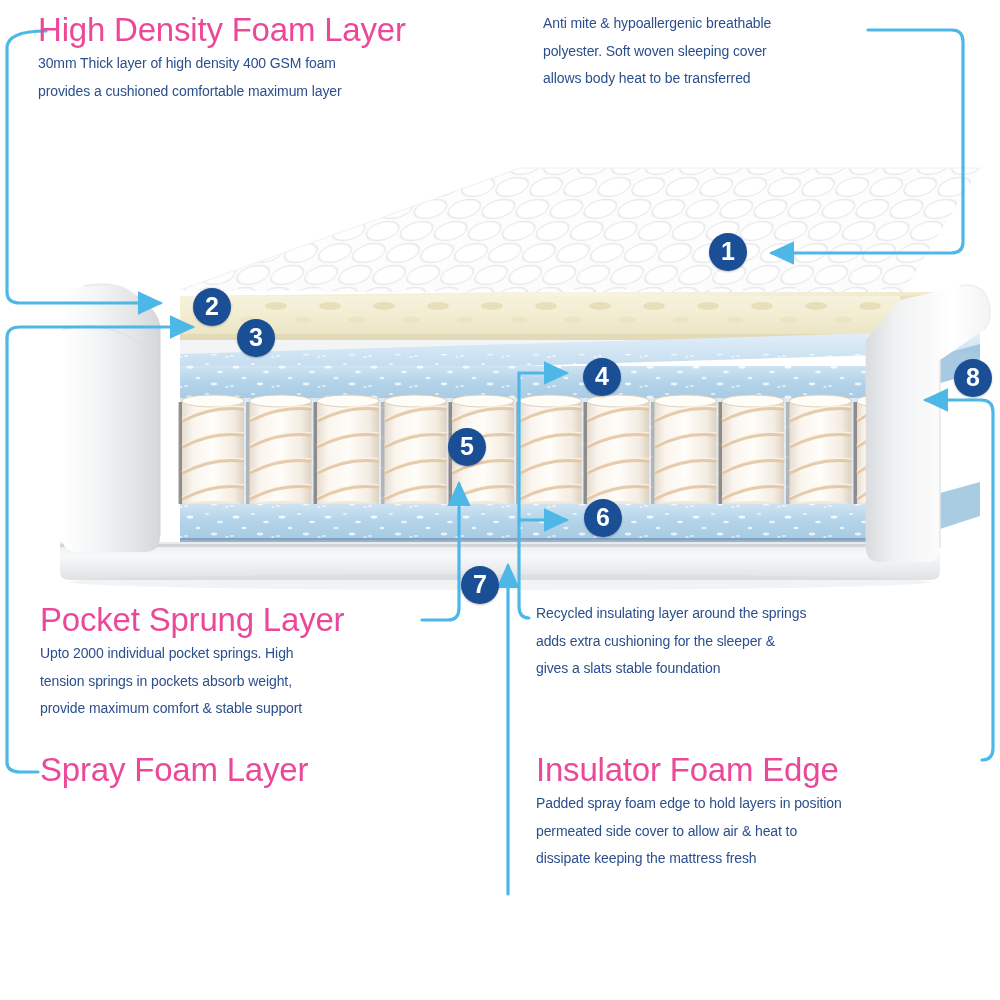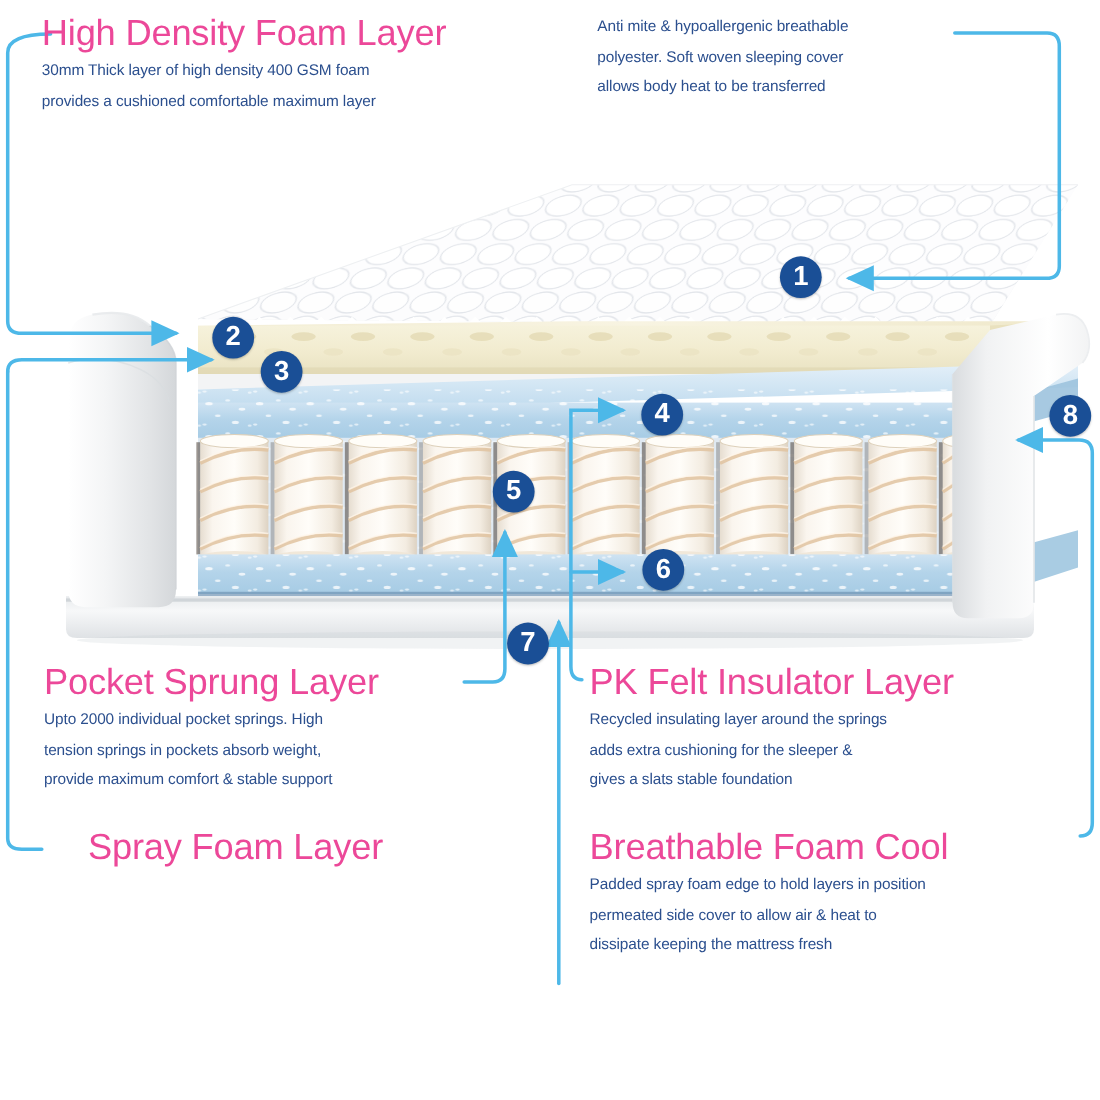--- a/index.html
+++ b/index.html
@@ -476,34 +476,33 @@
   <div class="callout" style="left:40px;top:600px;">
     <div class="c-title">Pocket Sprung Layer</div>
     <div class="c-body">
       <div>Upto 2000 individual pocket springs. High</div>
       <div>tension springs in pockets absorb weight,</div>
       <div>provide maximum comfort &amp; stable support</div>
     </div>
   </div>
 
   <div class="callout" style="left:536px;top:600px;">
-    <div class="c-title">PK Felt Insulator Layer</div>
     <div class="c-body">
       <div>Recycled insulating layer around the springs</div>
       <div>adds extra cushioning for the sleeper &amp;</div>
       <div>gives a slats stable foundation</div>
     </div>
   </div>
 
-  <div class="callout" style="left:40px;top:750px;margin-left:40px;">
+  <div class="callout" style="left:40px;top:750px;">
     <div class="c-title">Spray Foam Layer</div>
   </div>
 
   <div class="callout" style="left:536px;top:750px;">
-    <div class="c-title">Breathable Foam Cool</div>
+    <div class="c-title">Insulator Foam Edge</div>
     <div class="c-body">
       <div>Padded spray foam edge to hold layers in position</div>
       <div>permeated side cover to allow air &amp; heat to</div>
       <div>dissipate keeping the mattress fresh</div>
     </div>
   </div>
 
 
 </div>
 

